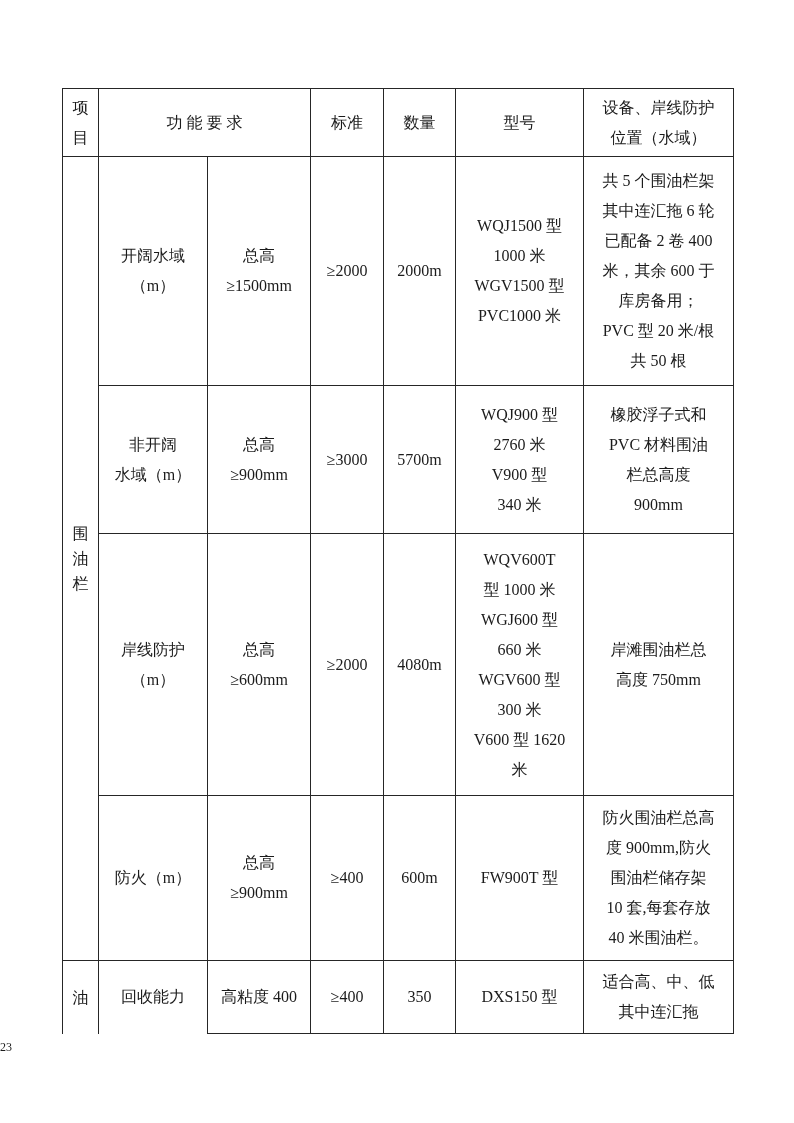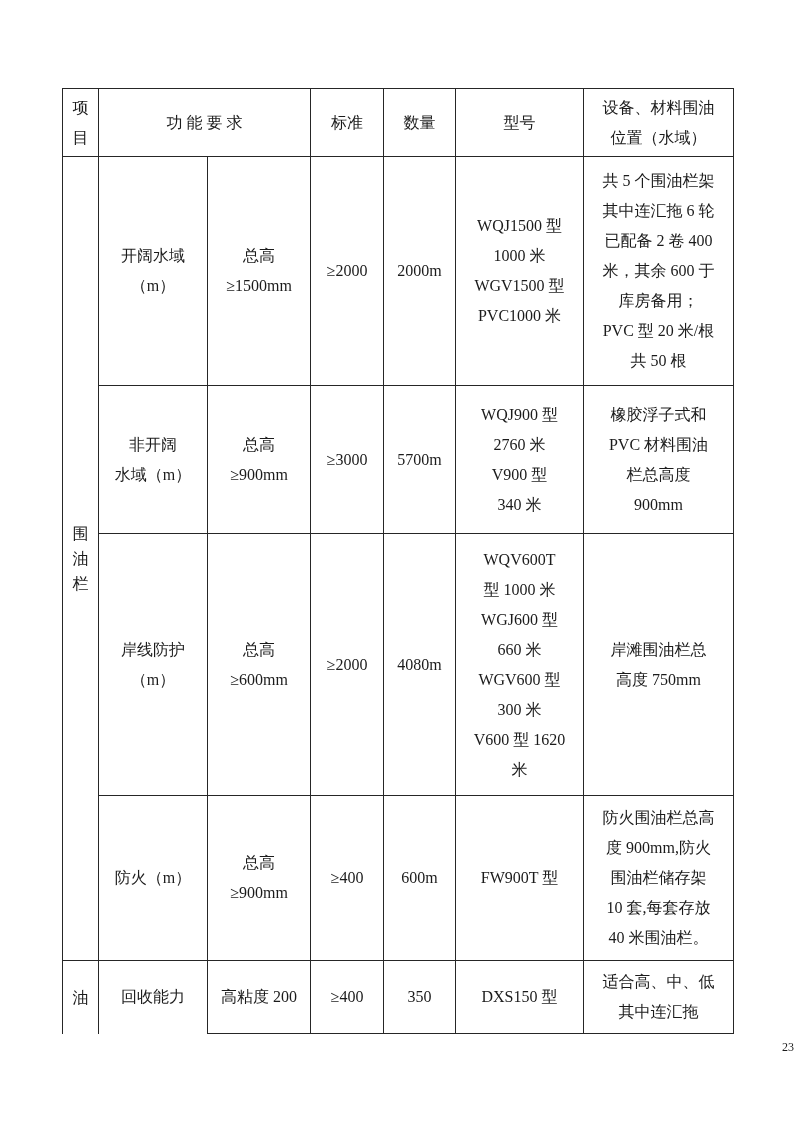--- a/index.html
+++ b/index.html
@@ -50,21 +50,21 @@
   tr.r5 { height: 73px; }
   
   td.vlabel { line-height: 25px; }
   
   tr.r5 td.cut { border-bottom: none; }
   .pageno {
     position: absolute;
     left: 0;
     right: 0;
     top: 1040px;
-    text-align: right;
+    text-align: left;
     font-size: 12px;
     color: #1b1b1b;
   }
 </style>
 </head>
 <body>
 
 <div class="page">
 
   <table class="spec-table">
@@ -78,21 +78,21 @@
       <col class="col-location">
     </colgroup>
     <thead>
       <tr class="r-head">
         <th>项
 目</th>
         <th colspan="2">功 能 要 求</th>
         <th>标准</th>
         <th>数量</th>
         <th>型号</th>
-        <th>设备、材料围油
+        <th>设备、岸线防护
 位置（水域）</th>
       </tr>
     </thead>
     <tbody>
       <tr class="r1">
         <td rowspan="4" class="vlabel">围
 油
 栏</td>
         <td>开阔水域
 （m）</td>
@@ -155,21 +155,21 @@
         <td>FW900T 型</td>
         <td>防火围油栏总高
 度 900mm,防火
 围油栏储存架
 10 套,每套存放
 40 米围油栏。</td>
       </tr>
       <tr class="r5">
         <td class="vlabel cut">油</td>
         <td class="cut">回收能力</td>
-        <td>高粘度 200</td>
+        <td>高粘度 400</td>
         <td>≥400</td>
         <td>350</td>
         <td>DXS150 型</td>
         <td>适合高、中、低
 其中连汇拖</td>
       </tr>
     </tbody>
   </table>
 
   <div class="pageno">23</div>

